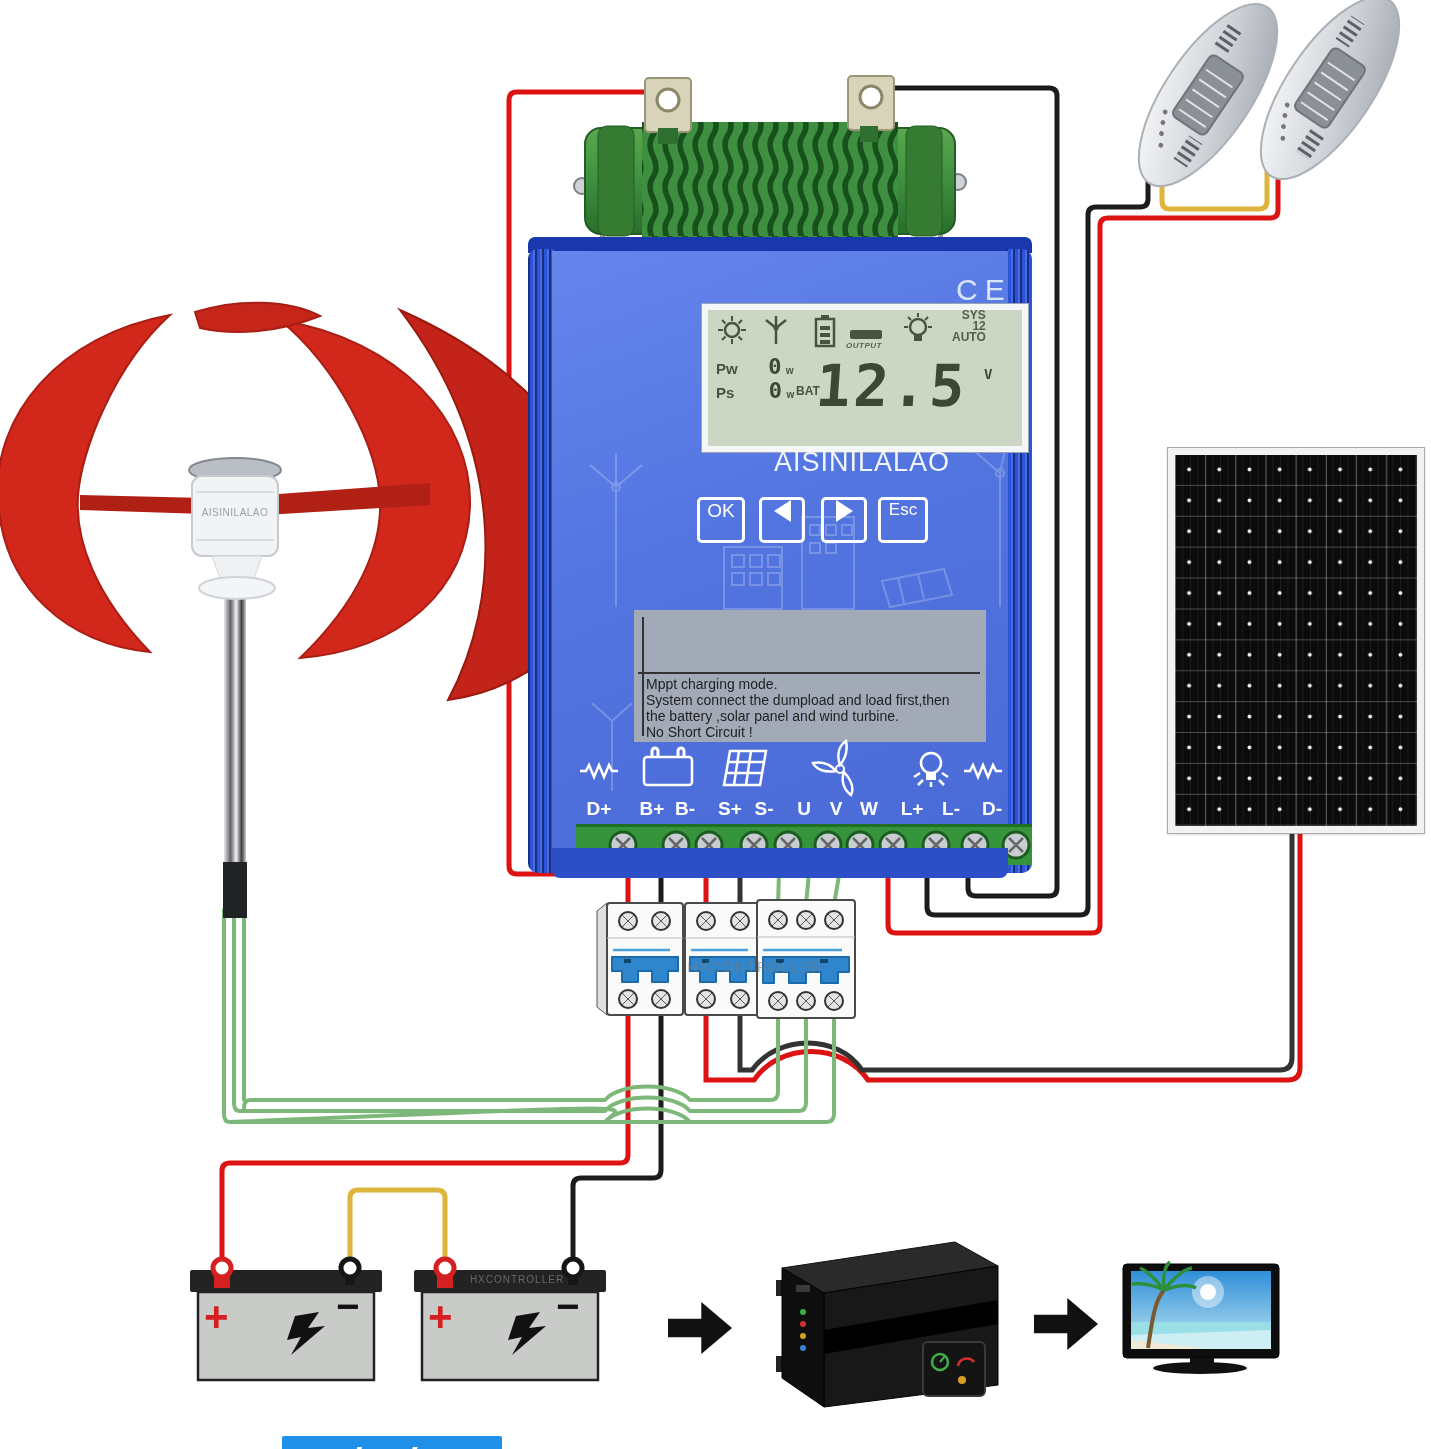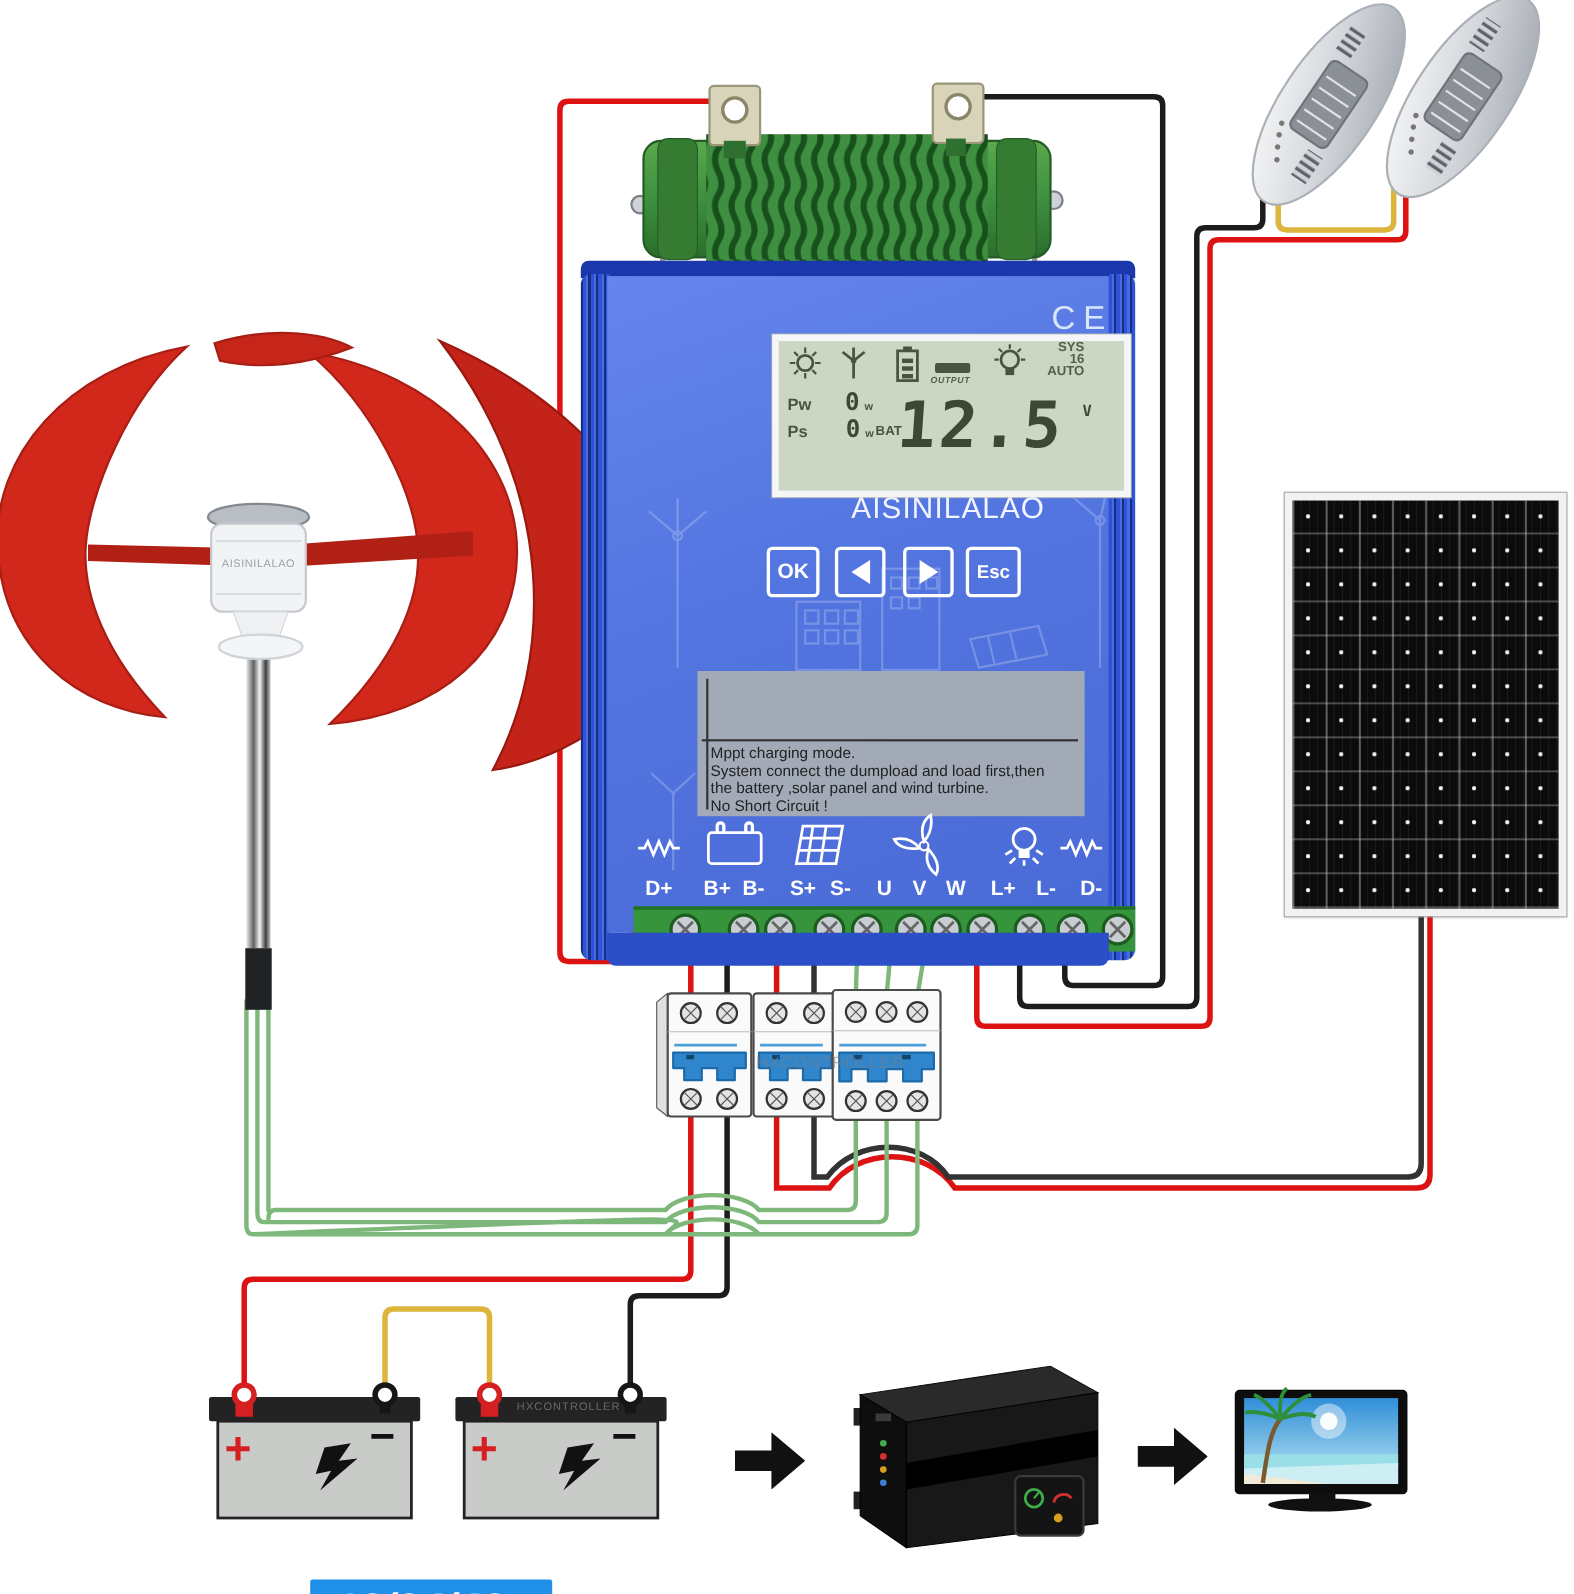--- a/index.html
+++ b/index.html
@@ -29,21 +29,21 @@
   .outlbl{position:absolute;left:138px;top:31px;font-size:8px;font-weight:bold;color:#555f48;letter-spacing:.5px;font-style:italic;}
   .pw-row{position:absolute;left:8px;top:44px;}
   .ps-row{position:absolute;left:8px;top:68px;}
   .unit-w{font-size:10px;font-weight:bold;}
   .bat-lbl{position:absolute;left:88px;top:74px;font-size:12px;font-weight:bold;color:#4a5340;}
   .volt{position:absolute;left:108px;top:42px;font-size:58px;transform:skewX(-4deg);letter-spacing:3px;}
   .volt-u{position:absolute;left:276px;top:56px;font-size:14px;font-weight:bold;}
   .brand{position:absolute;left:140px;top:196px;width:340px;text-align:center;color:#f2f5ff;font-size:27px;letter-spacing:1px;}
   
   .btn{position:absolute;top:246px;height:40px;border:3px solid #fff;border-radius:5px;color:#fff;
-       display:flex;align-items:center;justify-content:center;font-weight:bold;}
+       display:flex;align-items:flex-start;justify-content:center;font-weight:normal;}
   .tri-l{width:0;height:0;border-top:11px solid transparent;border-bottom:11px solid transparent;border-right:17px solid #fff;}
   .tri-r{width:0;height:0;border-top:11px solid transparent;border-bottom:11px solid transparent;border-left:17px solid #fff;}
   
   .glabel{position:absolute;left:82px;top:359px;width:352px;height:132px;background:rgba(168,173,181,.94);color:#1d1d1d;}
   .glabel .bar{position:absolute;left:8px;top:7px;bottom:6px;width:2px;background:#333;}
   .gl-title{position:absolute;left:16px;top:4px;font-size:25px;line-height:27px;font-weight:bold;}
   .gl-rule{position:absolute;left:4px;right:6px;top:62px;height:2px;background:#333;}
   .gl-notes{position:absolute;left:12px;top:66px;font-size:14px;line-height:16px;color:#222;}
   
   .tlabel{position:absolute;top:547px;width:44px;margin-left:-22px;text-align:center;color:#fff;font-size:19px;font-weight:bold;}
@@ -393,21 +393,21 @@
           <g stroke="#4a5340" stroke-width="2">
             <line x1="4" y1="15" x2="8" y2="15"></line>
               <line x1="28" y1="15" x2="32" y2="15"></line>
             <line x1="8" y1="5" x2="11" y2="8"></line>
               <line x1="25" y1="8" x2="28" y2="5"></line>
               <line x1="18" y1="1" x2="18" y2="5"></line>
           </g>
         </svg>
         <div class="sys-stack">
           <div>SYS</div>
-          <div>16</div>
+          <div>12</div>
           <div>AUTO</div>
         </div>
         <div class="pw-row">
           <span class="lcd-sm">Pw</span>
           <span class="lcd-num" style="font-size:22px;margin-left:26px">0</span>
           <span class="unit-w lcd-sm">w</span>
         </div>
         <div class="ps-row">
           <span class="lcd-sm">Ps</span>
           <span class="lcd-num" style="font-size:22px;margin-left:30px">0</span>

